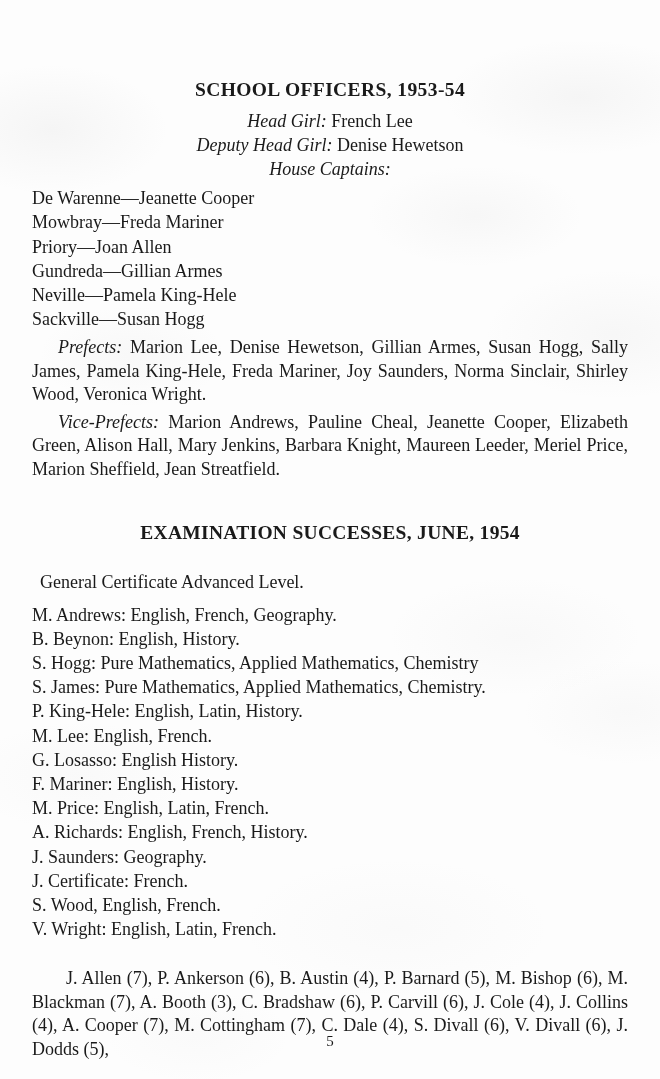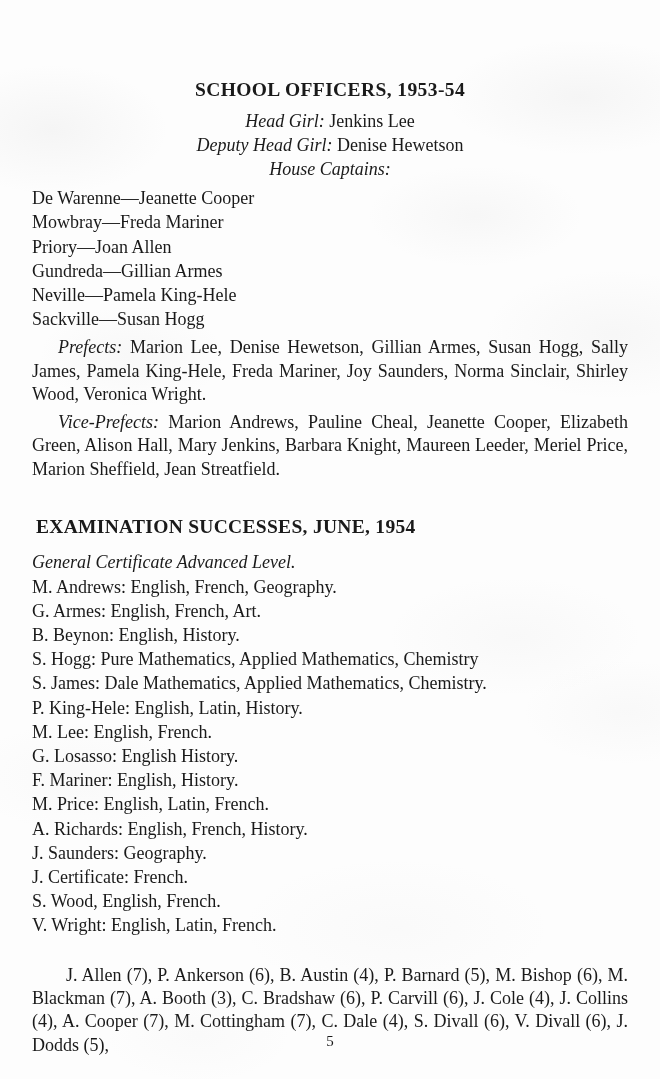--- a/index.html
+++ b/index.html
@@ -88,31 +88,30 @@
     text-indent: 26px;
     hyphens: manual;
   }
   .body-para .lbl {
     font-style: italic;
   }
 
   h2.exam-title {
     font-size: 19.5px;
     font-weight: bold;
-    text-align: left;
+    text-align: center;
     letter-spacing: 0.3px;
-    margin: 4px;
+    margin: 10px;
     line-height: 1.2;
   }
 
   .subhead {
-    font-style: italic;
     font-size: 18px;
     line-height: 1.3;
-    margin: 0;
+    margin: 8px;
   }
 
   .exam-list {
     margin: 0;
     padding: 0;
     list-style: none;
   }
   .exam-list li {
     font-size: 18px;
     line-height: 1.345;
@@ -149,21 +148,21 @@
 
 <div class="page">
   <div class="content">
 
     <h1 class="section-title">SCHOOL OFFICERS, 1953-54</h1>
 
     <div class="spacer-sm"></div>
 
     <p class="centered-line">
       <span class="lbl">Head Girl:</span>
-      <span>Jenkins Lee</span>
+      <span>French Lee</span>
     </p>
 
     <p class="centered-line">
       <span class="lbl">Deputy Head Girl:</span>
       <span>Denise Hewetson</span>
     </p>
 
     <p class="centered-line">
       <span class="lbl">House  Captains:</span>
     </p>
@@ -190,24 +189,23 @@
     <div class="spacer-lg"></div>
 
     <h2 class="exam-title">EXAMINATION SUCCESSES, JUNE, 1954</h2>
 
     <div class="spacer-sm"></div>
 
     <p class="subhead">General Certificate Advanced Level.</p>
 
     <ul class="exam-list">
       <li>M. Andrews: English, French, Geography.</li>
-      <li>G. Armes: English, French, Art.</li>
       <li>B. Beynon:  English, History.</li>
       <li>S. Hogg: Pure Mathematics, Applied Mathematics, Chemistry</li>
-      <li>S. James: Dale Mathematics, Applied Mathematics, Chemistry.</li>
+      <li>S. James: Pure Mathematics, Applied Mathematics, Chemistry.</li>
       <li>P. King-Hele: English, Latin, History.</li>
       <li>M. Lee: English, French.</li>
       <li>G. Losasso: English History.</li>
       <li>F. Mariner: English, History.</li>
       <li>M. Price: English, Latin, French.</li>
       <li>A. Richards: English, French, History.</li>
       <li>J. Saunders: Geography.</li>
       <li>J. Certificate: French.</li>
       <li>S. Wood, English, French.</li>
       <li>V. Wright: English, Latin, French.</li>

